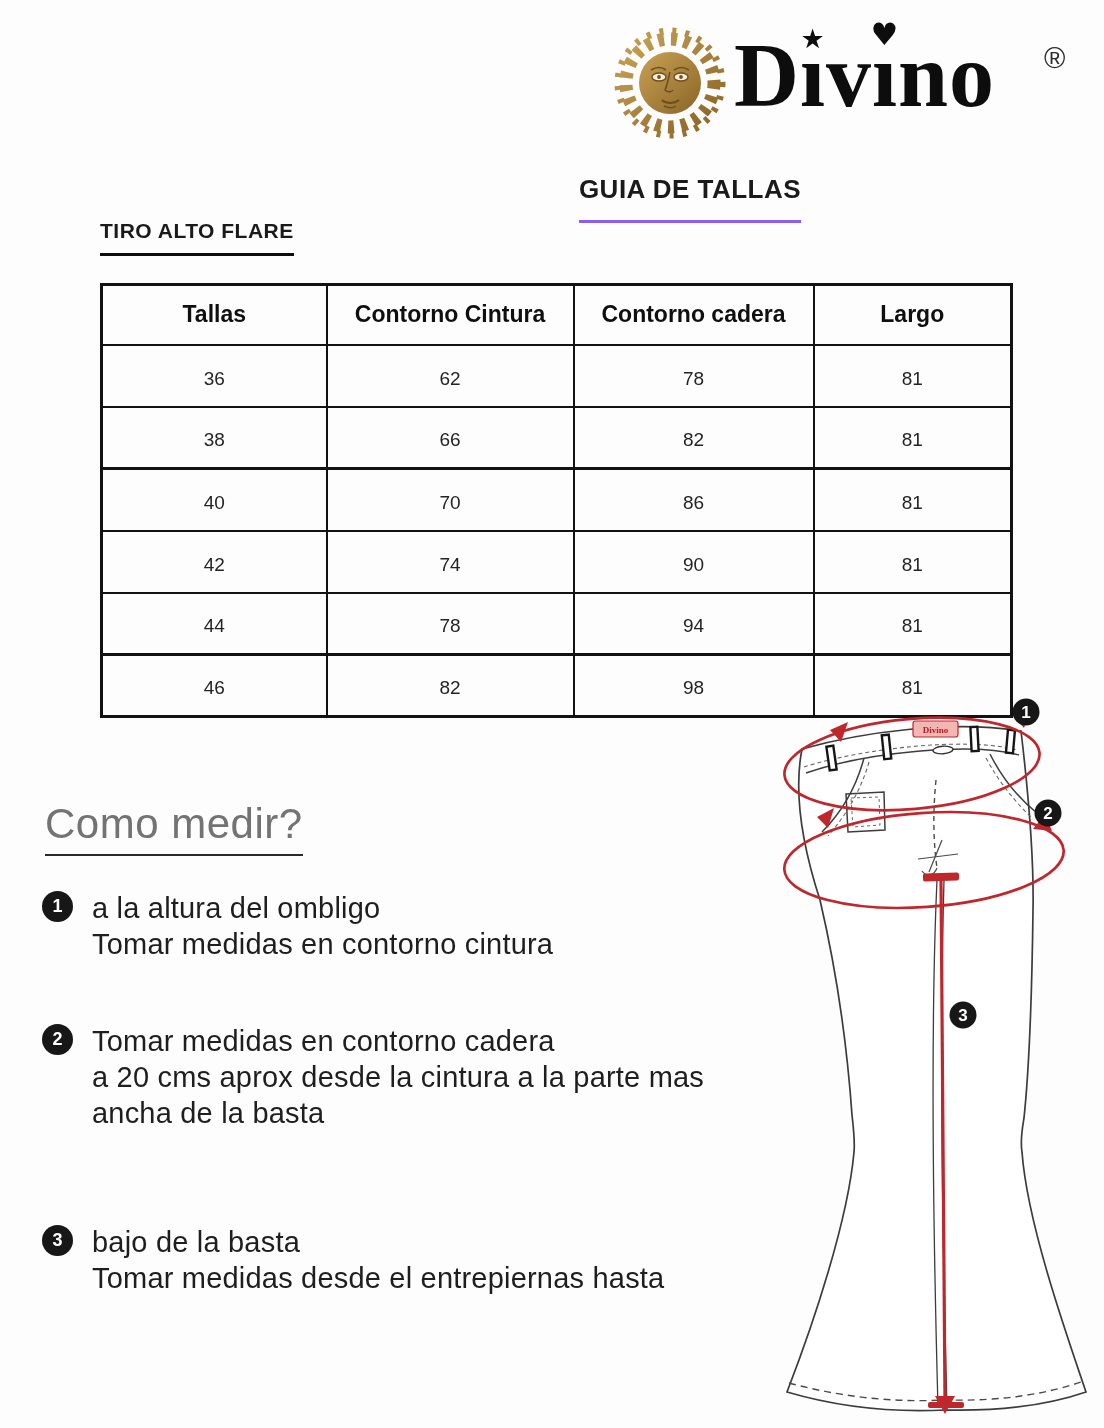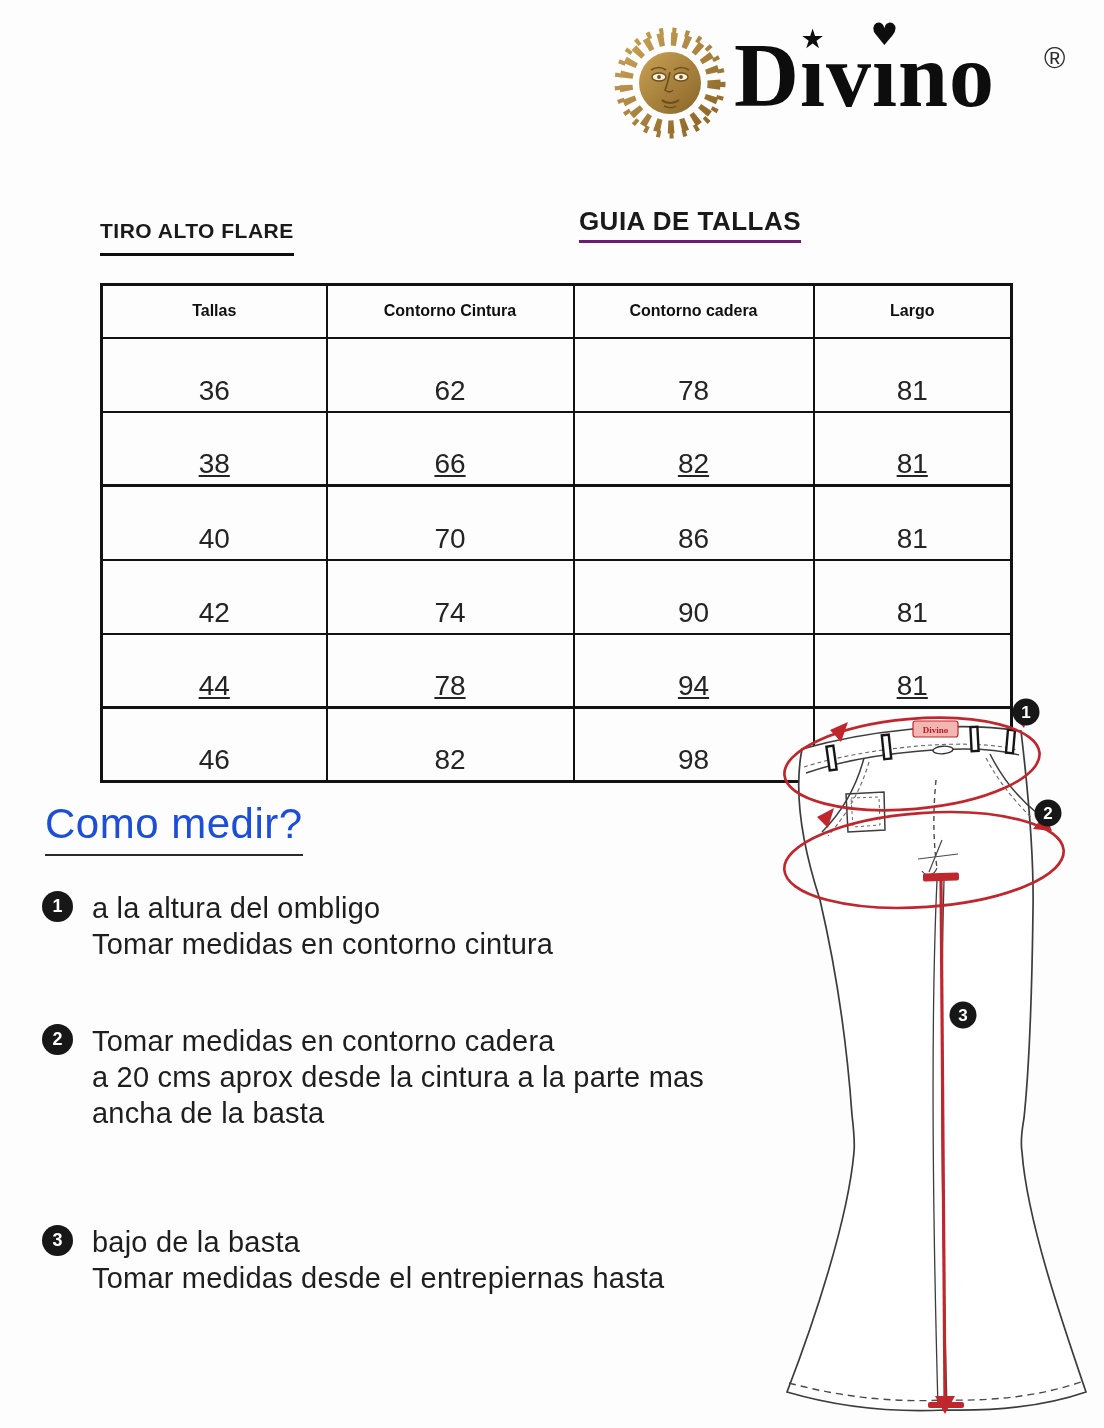--- a/index.html
+++ b/index.html
@@ -26,45 +26,45 @@
   .imark.heart { top:-7px; font-size:31px; }
   .registered { position:absolute; left:432px; top:26px; font-size:29px;
                 font-family:"Liberation Sans", sans-serif; font-weight:normal; color:#2b2b2b; }
 
   
   .guide-title {
     position:absolute; left:500px; top:174px; width:380px; text-align:center;
   }
   .guide-title span {
     display:inline-block; font-size:26px; font-weight:bold; letter-spacing:0.5px;
-    border-bottom:3px solid #701a75; padding-bottom:3px;margin-top:32px;
+    border-bottom:3px solid #8b5cf6; padding-bottom:15px;
   }
   .product-title { position:absolute; left:100px; top:219px; }
   .product-title span {
     display:inline-block; font-size:21px; font-weight:bold; letter-spacing:0.5px;
     border-bottom:3px solid #0d0d0d; padding-bottom:10px;
   }
 
   
   .size-table {
     position:absolute; left:100px; top:283px; width:910px;
     border-collapse:collapse; table-layout:fixed;
     border:3px solid #121212;
   }
   .size-table th, .size-table td {
     border:2px solid #121212; text-align:center; overflow:hidden;
   }
-  .size-table th { height:53px; font-size:16px; font-weight:bold; vertical-align:middle; color:#0f0f0f; }
-  .size-table td { height:74px; font-size:28px; vertical-align:bottom; padding-bottom:4px; color:#242424; }
-  .size-table tr.thick td { border-bottom-width:3px;text-decoration:underline; }
+  .size-table th { height:60px; font-size:23px; font-weight:bold; vertical-align:middle; color:#0f0f0f; }
+  .size-table td { height:62px; font-size:19px; vertical-align:bottom; padding-bottom:16px; color:#242424; }
+  .size-table tr.thick td { border-bottom-width:3px; }
 
   
   .measure-heading { position:absolute; left:45px; top:800px; }
   .measure-heading span {
-    display:inline-block; font-size:42px; font-weight:normal; color:#1d4ed8;
+    display:inline-block; font-size:42px; font-weight:normal; color:#737373;
     border-bottom:2px solid #2a2a2a; padding-bottom:6px; letter-spacing:0.5px;
   }
   .step { position:absolute; left:42px; width:760px; }
   .step-badge {
     position:absolute; left:0; top:1px; width:31px; height:31px; border-radius:50%;
     background:#171717; color:#ffffff; font-size:18px; font-weight:bold;
     display:flex; align-items:center; justify-content:center;
   }
   .step-text { margin-left:50px; font-size:29px; line-height:36px; color:#1e1e1e; letter-spacing:0.2px; }
   .step-1 { top:890px; }

